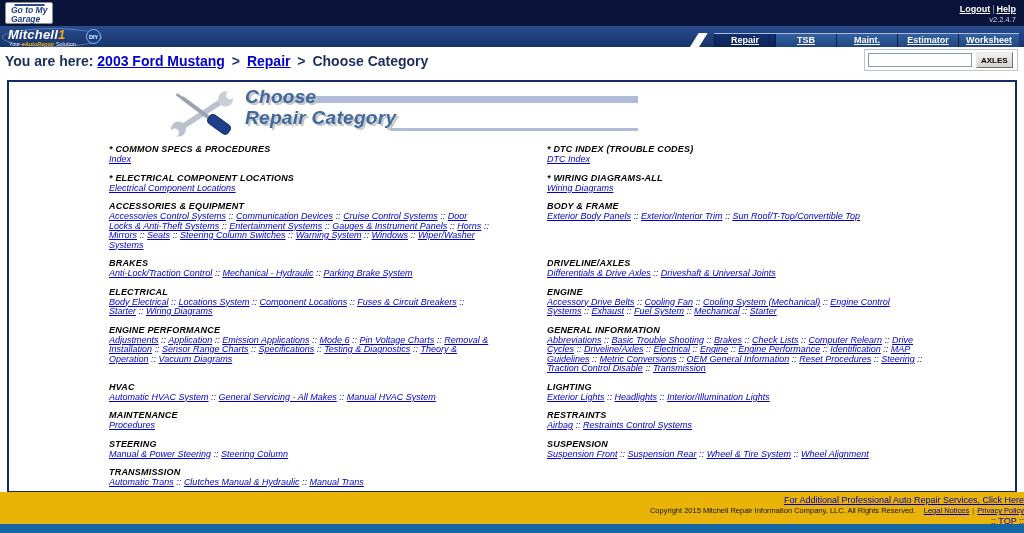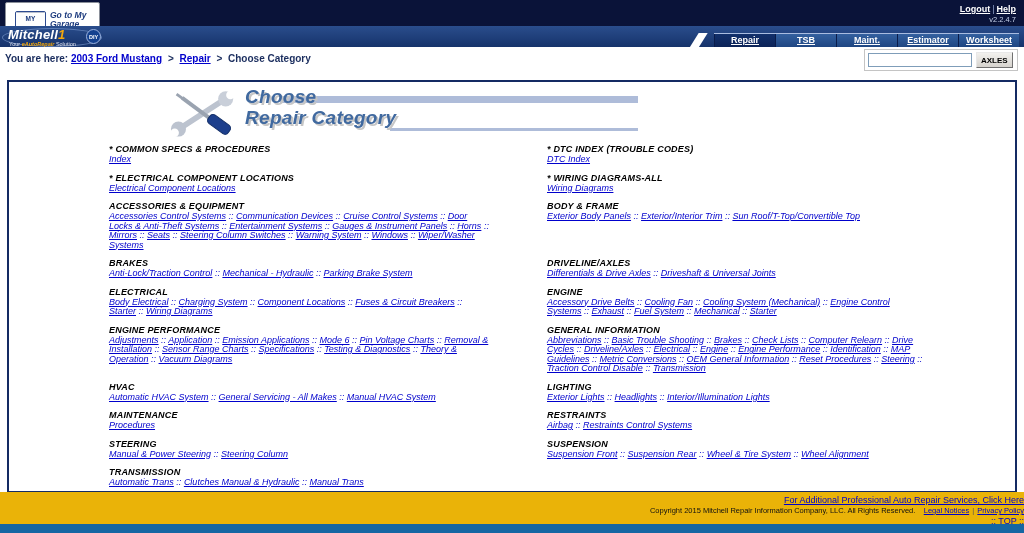--- a/index.html
+++ b/index.html
@@ -6,22 +6,22 @@
   html,body { width:1024px; height:533px; }
   body {
     position:relative; overflow:hidden; background:#ffffff;
     font-family:"Liberation Sans", sans-serif;
   }
   a { cursor:pointer; }
 
   
   .topbar { position:absolute; left:0; top:0; width:1024px; height:26px; background:#0a1339; }
   .garage-widget {
-    position:absolute; left:5px; top:2px; height:36px; background:#fff;
-    border:1px solid #8a8f99; border-radius:2px; display:flex; align-items:center; padding:9px; cursor:pointer;
+    position:absolute; left:5px; top:2px; height:22px; background:#fff;
+    border:1px solid #8a8f99; border-radius:2px; display:flex; align-items:center; padding:1px; cursor:pointer;flex-direction:column;
   }
   .plate {
     width:31px; height:18px; border:1px solid #2d4a8f; border-radius:2px; background:#fdfdfd;
     display:flex; flex-direction:column; overflow:hidden;
   }
   .plate-top { height:4px; background:#d9dde6; border-bottom:1px solid #b9bfcc; }
   .plate-text { flex:1; font-size:6.5px; font-weight:bold; color:#1c3a7d; text-align:center; line-height:12px; letter-spacing:0.2px; }
   .garage-label { font-size:8.5px; font-weight:bold; font-style:italic; color:#1c3a7d; line-height:9px; padding:0 4px 0 4px; white-space:nowrap; }
   .logout-help { position:absolute; right:8px; top:4px; font-size:9px; font-weight:bold; color:#fff; }
   .logout-help a { color:#fff; text-decoration:underline; }
@@ -49,21 +49,21 @@
   .tab {
     width:61px; height:13px; background:linear-gradient(#33609f,#1f4682);
     border-left:1px solid #0a1c4a; color:#fff; font-size:9px; font-weight:bold;
     text-decoration:underline; text-align:center; line-height:13px; cursor:pointer; white-space:nowrap;
   }
   .tab.active { background:linear-gradient(#12306b,#0c2358); }
   .tab-underbar { position:absolute; right:5px; top:47px; width:306px; height:4px; background:#0e2a63; }
 
   
   .crumb-strip { position:absolute; left:0; top:47px; width:1024px; height:25px; background:#fff; }
-  .breadcrumb { position:absolute; left:5px; top:53px; font-size:10px; color:#1a2d5e; white-space:nowrap; }
+  .breadcrumb { position:absolute; left:5px; top:53px; font-size:14px; color:#1a2d5e; white-space:nowrap; }
   .breadcrumb .label { font-weight:bold; color:#1a2d5e; }
   .breadcrumb a { color:#0000cc; font-weight:bold; text-decoration:underline; }
   .breadcrumb .sep { font-weight:bold; color:#1a2d5e; padding:0 3px; }
   .breadcrumb .current { font-weight:bold; color:#1a2d5e; }
 
   
   .search-panel {
     position:absolute; right:6px; top:49px; width:154px; height:22px; background:#fff;
     border:1px solid #c4c4c4; display:flex; align-items:center; gap:4px; padding:0 3px;
   }
@@ -195,21 +195,21 @@
       <div class="cat-section" style="grid-area: 3 / 1;">
         <div class="cat-heading">ACCESSORIES &amp; EQUIPMENT</div>
         <div class="cat-links"><a>Accessories Control Systems</a><span class="sepr"> :: </span><a>Communication Devices</a><span class="sepr"> :: </span><a>Cruise Control Systems</a><span class="sepr"> :: </span><a>Door Locks &amp; Anti-Theft Systems</a><span class="sepr"> :: </span><a>Entertainment Systems</a><span class="sepr"> :: </span><a>Gauges &amp; Instrument Panels</a><span class="sepr"> :: </span><a>Horns</a><span class="sepr"> :: </span><a>Mirrors</a><span class="sepr"> :: </span><a>Seats</a><span class="sepr"> :: </span><a>Steering Column Switches</a><span class="sepr"> :: </span><a>Warning System</a><span class="sepr"> :: </span><a>Windows</a><span class="sepr"> :: </span><a>Wiper/Washer Systems</a></div>
       </div>
       <div class="cat-section" style="grid-area: 4 / 1;">
         <div class="cat-heading">BRAKES</div>
         <div class="cat-links"><a>Anti-Lock/Traction Control</a><span class="sepr"> :: </span><a>Mechanical - Hydraulic</a><span class="sepr"> :: </span><a>Parking Brake System</a></div>
       </div>
       <div class="cat-section" style="grid-area: 5 / 1;">
         <div class="cat-heading">ELECTRICAL</div>
-        <div class="cat-links"><a>Body Electrical</a><span class="sepr"> :: </span><a>Charging System</a><span class="sepr"> :: </span><a>Component Locations</a><span class="sepr"> :: </span><a>Fuses &amp; Circuit Breakers</a><span class="sepr"> :: </span><a>Starter</a><span class="sepr"> :: </span><a>Wiring Diagrams</a></div>
+        <div class="cat-links"><a>Body Electrical</a><span class="sepr"> :: </span><a>Locations System</a><span class="sepr"> :: </span><a>Component Locations</a><span class="sepr"> :: </span><a>Fuses &amp; Circuit Breakers</a><span class="sepr"> :: </span><a>Starter</a><span class="sepr"> :: </span><a>Wiring Diagrams</a></div>
       </div>
       <div class="cat-section" style="grid-area: 6 / 1;">
         <div class="cat-heading">ENGINE PERFORMANCE</div>
         <div class="cat-links"><a>Adjustments</a><span class="sepr"> :: </span><a>Application</a><span class="sepr"> :: </span><a>Emission Applications</a><span class="sepr"> :: </span><a>Mode 6</a><span class="sepr"> :: </span><a>Pin Voltage Charts</a><span class="sepr"> :: </span><a>Removal &amp; Installation</a><span class="sepr"> :: </span><a>Sensor Range Charts</a><span class="sepr"> :: </span><a>Specifications</a><span class="sepr"> :: </span><a>Testing &amp; Diagnostics</a><span class="sepr"> :: </span><a>Theory &amp; Operation</a><span class="sepr"> :: </span><a>Vacuum Diagrams</a></div>
       </div>
       <div class="cat-section" style="grid-area: 7 / 1;">
         <div class="cat-heading">HVAC</div>
         <div class="cat-links"><a>Automatic HVAC System</a><span class="sepr"> :: </span><a>General Servicing - All Makes</a><span class="sepr"> :: </span><a>Manual HVAC System</a></div>
       </div>
       <div class="cat-section" style="grid-area: 8 / 1;">

